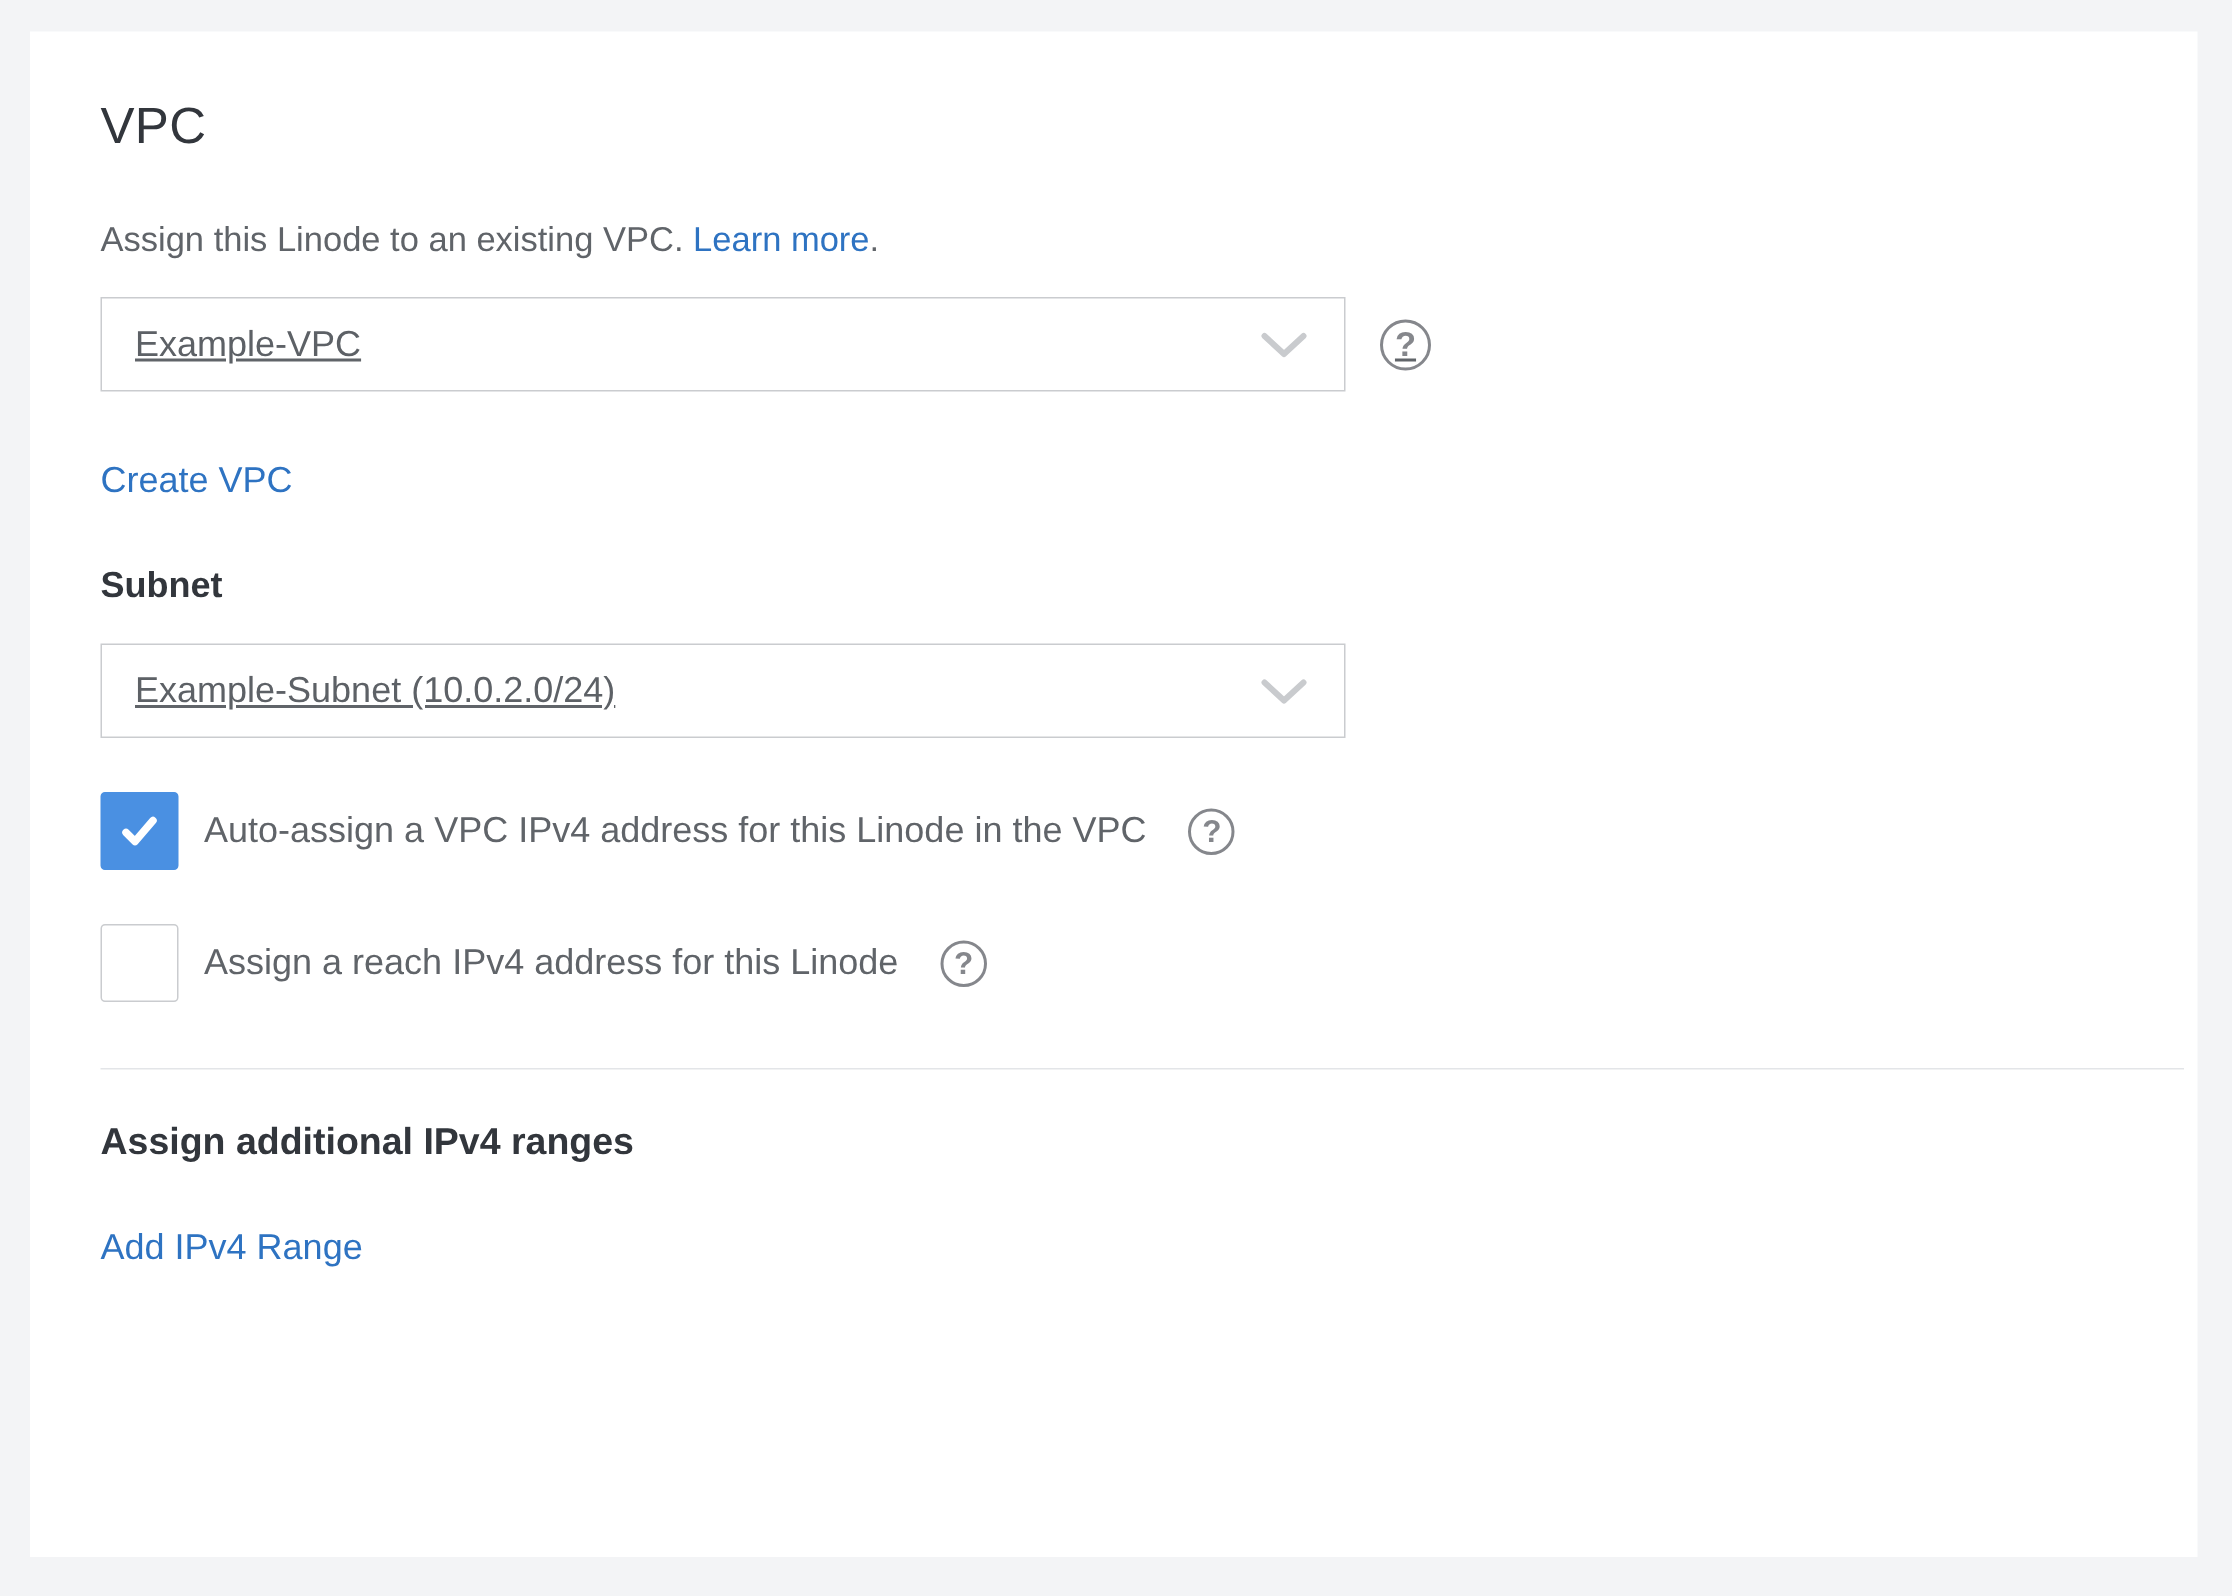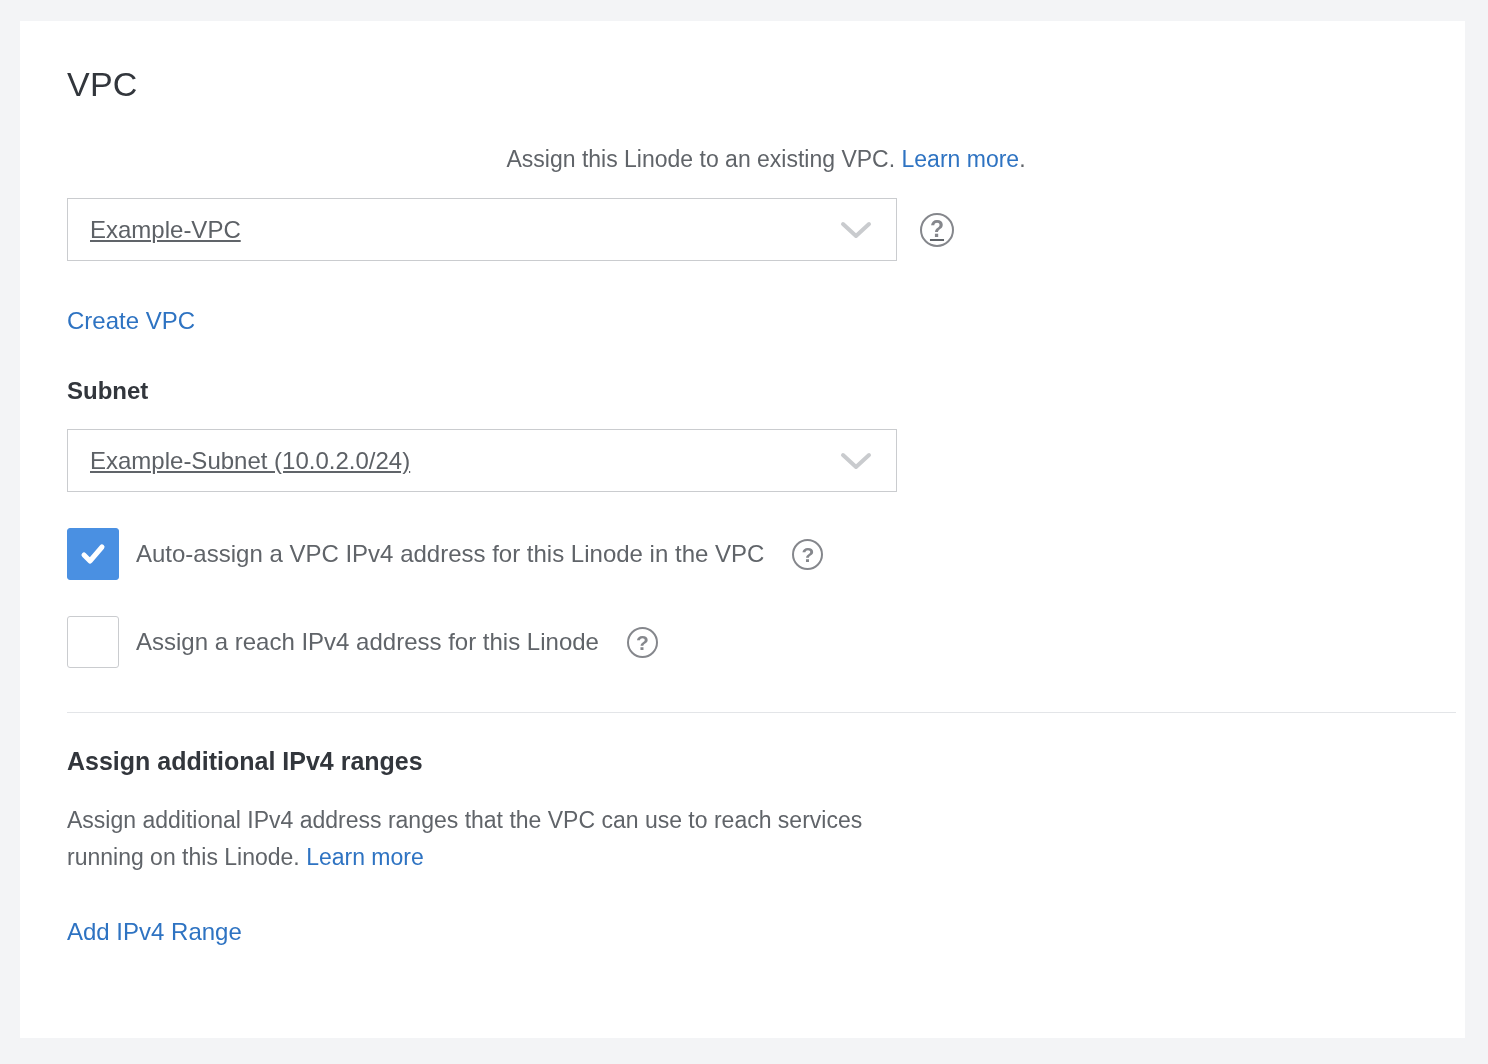--- a/index.html
+++ b/index.html
@@ -32,21 +32,20 @@
     font-size:34px;
     font-weight:400;
     color:var(--heading);
     letter-spacing:.2px;
   }
   .intro{
     margin-top:40px;
     font-size:23px;
     line-height:30px;
     color:var(--body);
-    text-align:center;
   }
   a.link{
     color:var(--link);
     text-decoration:none;
     cursor:pointer;
   }
   .field-label{
     margin-top:42px;
     font-size:24px;
     font-weight:700;
@@ -206,17 +205,16 @@
       
     </span>
     <span class="checkbox-label">Assign a reach IPv4 address for this Linode</span>
     <span class="help-icon small">?</span>
   </div>
 
   <div class="divider"></div>
 
   <h2 class="section-title">Assign additional IPv4 ranges</h2>
 
-  <p class="section-desc"><span>Assign additional IPv4 address ranges that the VPC can use to reach services running on this Linode. </span><a class="link">Learn more</a></p>
 
   <a class="link add-range">Add IPv4 Range</a>
 
 </div>
 
 </body></html>

